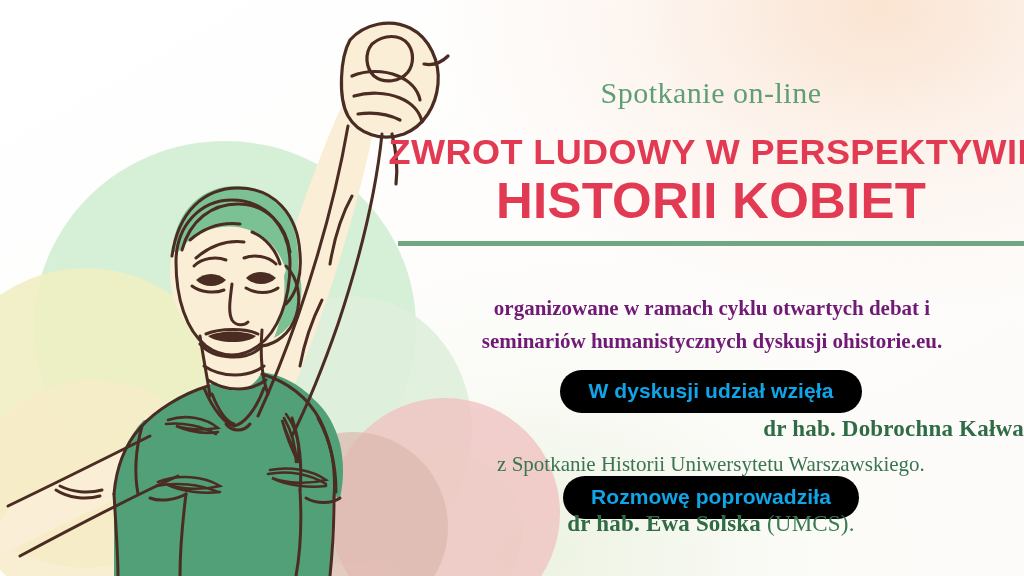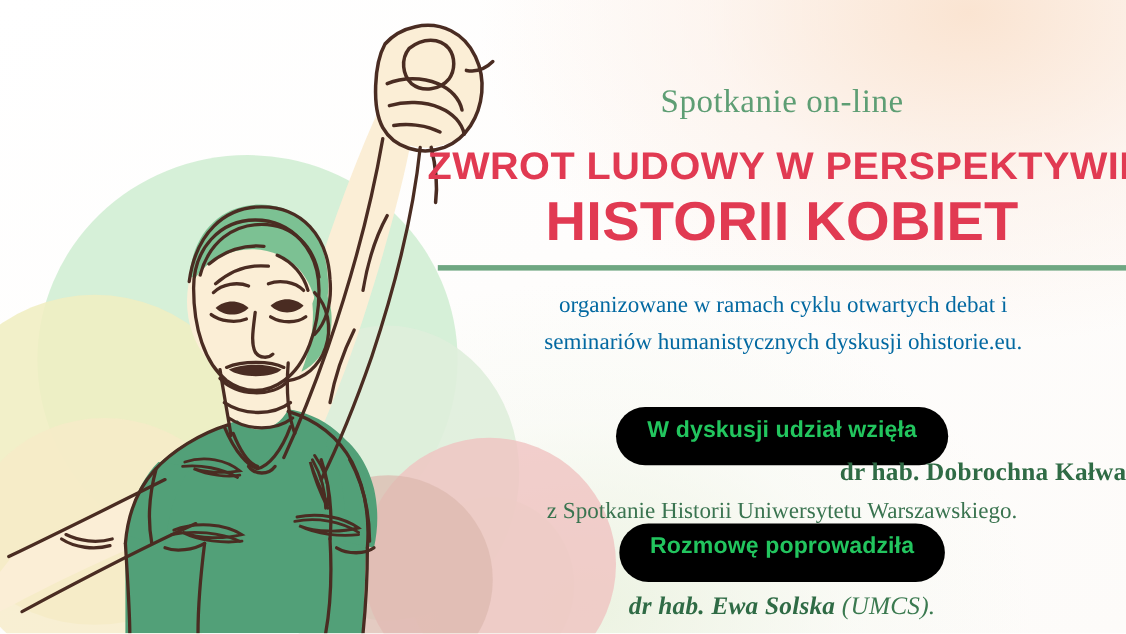--- a/index.html
+++ b/index.html
@@ -123,60 +123,61 @@
     transform: scaleX(1.02);
   }
   .rule {
     position: absolute;
     left: 0; top: 241px;
     width: 626px; height: 5px;
     background: #6fa782;
   }
   .intro {
     position: absolute;
-    left: 14px; top: 261px;
+    left: 14px; top: 292px;
     width: 600px;
     text-align: center;
     font-family: "Liberation Serif", serif;
     font-size: 21px;
     line-height: 33px;
-    color: #0369a1;
+    color: #701a75;
+    font-weight: bold;
   }
   .badge-row {
     position: absolute;
     width: 626px;
     text-align: center;
   }
   .badge {
     display: inline-block;
     background: #000000;
-    color: #22c55e;
+    color: #0ea5e9;
     font-family: "Liberation Sans", sans-serif;
     font-weight: bold;
     font-size: 21px;
     line-height: 1;
-    padding: 10px 28px 22px;
+    padding: 10px 28px 12px;
     border-radius: 999px;
     letter-spacing: 0.1px;
   }
   .badge-1 { top: 370px; }
   .badge-2 { top: 476px; }
 
   .speaker {
     position: absolute;
     width: 626px;
     text-align: center;
     font-family: "Liberation Serif", serif;
     font-weight: bold;
     font-size: 23px;
     color: #2f6b45;
     letter-spacing: 0.2px;
   }
   .speaker-1 { top: 416px; text-align: right; }
-  .speaker-2 { top: 538px; font-style: italic; }
+  .speaker-2 { top: 511px; }
   .speaker-2 .affil {
     font-weight: normal;
     color: #3b7a50;
   }
   .affiliation {
     position: absolute;
     left: 0; top: 452px;
     width: 626px;
     text-align: center;
     font-family: "Liberation Serif", serif;

